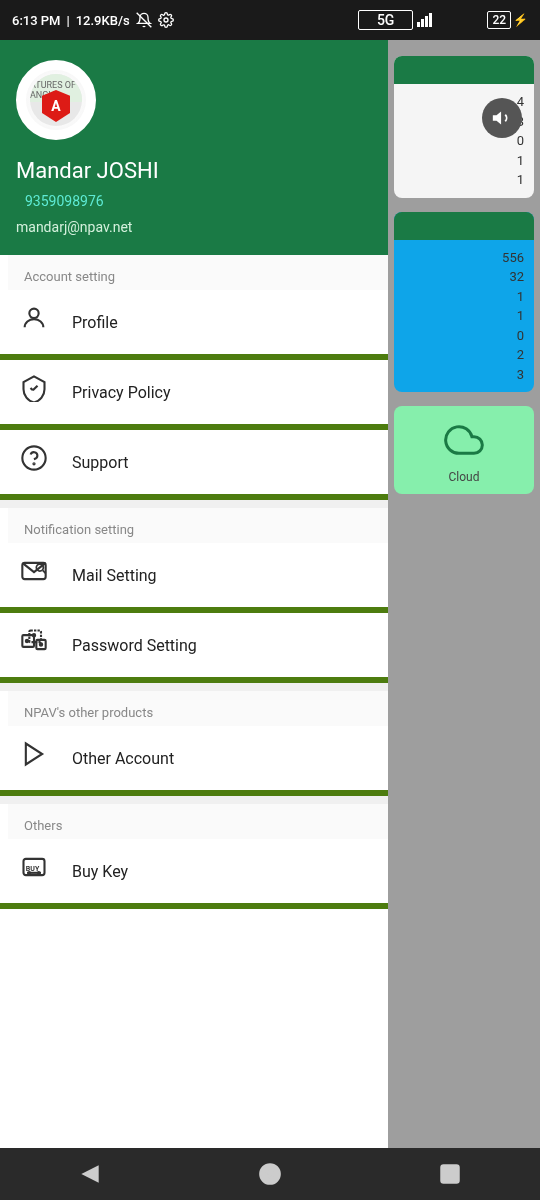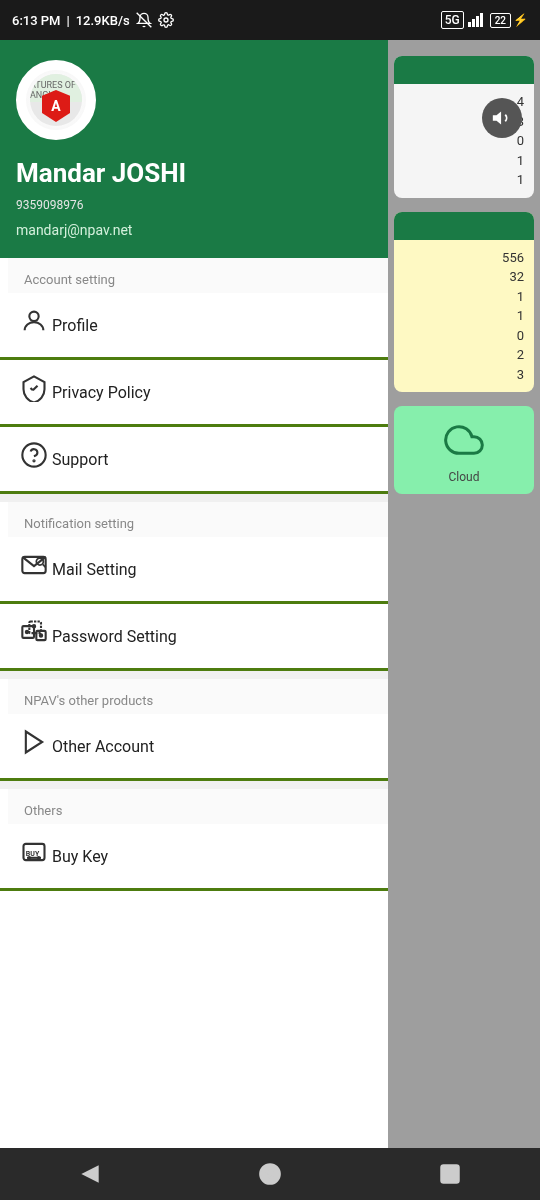--- a/index.html
+++ b/index.html
@@ -80,26 +80,27 @@
       align-items: center;
       justify-content: center;
       background: radial-gradient(circle, #fff 40%, #f0f0f0 100%);
       border-radius: 50%;
       position: relative;
       overflow: hidden;
     }
 
     .user-name {
       color: #fff;
-      font-size: 26px;
-      font-weight: 700;
+      font-size: 22px;
+      font-weight: 400;
     }
     .user-phone {
-      color: #e5e5e5;
-      font-size: 12px;
+      color: #5eead4;
+      font-size: 14px;
+      margin-left: 9px;
     }
     .user-email {
       color: #d4f0dc;
       font-size: 14px;
     }
 
     
     .section-label {
       padding: 14px 16px 6px 16px;
       font-size: 13px;
@@ -107,23 +108,24 @@
       font-weight: 400;
       background: #fafafa;
       margin-left: 8px;
     }
 
     
     .menu-item {
       display: flex;
       align-items: center;
       padding: 14px 16px;
+      gap: 20px;
       background: #fff;
       cursor: pointer;
-      border-bottom: 3px solid #4d7c0f;
+      border-bottom: 6px solid #4d7c0f;
     }
     .menu-icon {
       width: 36px;
       height: 36px;
       display: flex;
       align-items: flex-start;
       justify-content: center;
       flex-shrink: 0;
     }
     .menu-icon svg {
@@ -247,31 +249,31 @@
       <line x1="1" y1="1" x2="23" y2="23"></line>
     </svg>
 
     <svg width="16" height="16" viewBox="0 0 24 24" fill="none" stroke="white" stroke-width="2">
       <circle cx="12" cy="12" r="3"></circle>
       <path d="M19.4 15a1.65 1.65 0 0 0 .33 1.82l.06.06a2 2 0 0 1-2.83 2.83l-.06-.06a1.65 1.65 0 0 0-1.82-.33 1.65 1.65 0 0 0-1 1.51V21a2 2 0 0 1-4 0v-.09A1.65 1.65 0 0 0 9 19.4a1.65 1.65 0 0 0-1.82.33l-.06.06a2 2 0 0 1-2.83-2.83l.06-.06A1.65 1.65 0 0 0 4.68 15a1.65 1.65 0 0 0-1.51-1H3a2 2 0 0 1 0-4h.09A1.65 1.65 0 0 0 4.6 9a1.65 1.65 0 0 0-.33-1.82l-.06-.06a2 2 0 0 1 2.83-2.83l.06.06A1.65 1.65 0 0 0 9 4.68a1.65 1.65 0 0 0 1-1.51V3a2 2 0 0 1 4 0v.09a1.65 1.65 0 0 0 1 1.51 1.65 1.65 0 0 0 1.82-.33l.06-.06a2 2 0 0 1 2.83 2.83l-.06.06A1.65 1.65 0 0 0 19.4 9a1.65 1.65 0 0 0 1.51 1H21a2 2 0 0 1 0 4h-.09a1.65 1.65 0 0 0-1.51 1z"></path>
     </svg>
   </div>
   <div class="status-right">
 
-    <span style="font-size:12px;border:1px solid white;padding:1px 3px;border-radius:2px;">5G</span>
+    <span style="font-size:14px;border:1px solid white;padding:1px 18px;border-radius:2px;">5G</span>
 
     <svg width="18" height="14" viewBox="0 0 18 14" fill="white">
       <rect x="0" y="9" width="3" height="5"></rect>
       <rect x="4" y="6" width="3" height="8"></rect>
       <rect x="8" y="3" width="3" height="11"></rect>
       <rect x="12" y="0" width="3" height="14"></rect>
     </svg>
 
     <span style="display:flex;align-items:center;gap:2px;">
-      <span style="border:1px solid white;border-radius:2px;padding:1px 4px;font-size:10px;">22</span>
+      <span style="border:1px solid white;border-radius:2px;padding:1px 4px;font-size:12px;margin-left:48px;">22</span>
       <span>⚡</span>
     </span>
   </div>
 </div>
 
 <div class="main-layout">
 
   <div class="drawer">
 
     <div class="drawer-header">
@@ -407,21 +409,21 @@
       <div style="background:#1a7a45;height:28px;"></div>
       <div style="padding:8px 6px;text-align:right;">
         <div class="right-num">4</div>
         <div class="right-num">3</div>
         <div class="right-num">0</div>
         <div class="right-num">1</div>
         <div class="right-num">1</div>
       </div>
     </div>
 
-    <div style="background:#fef9c3;border-radius:8px;overflow:hidden;margin-bottom:6px;">
+    <div style="background:#0ea5e9;border-radius:8px;overflow:hidden;margin-bottom:6px;">
       <div style="background:#1a7a45;height:28px;"></div>
       <div style="padding:8px 6px;text-align:right;">
         <div class="right-num">556</div>
         <div class="right-num">32</div>
         <div class="right-num">1</div>
         <div class="right-num">1</div>
         <div class="right-num">0</div>
         <div class="right-num">2</div>
         <div class="right-num">3</div>
       </div>

